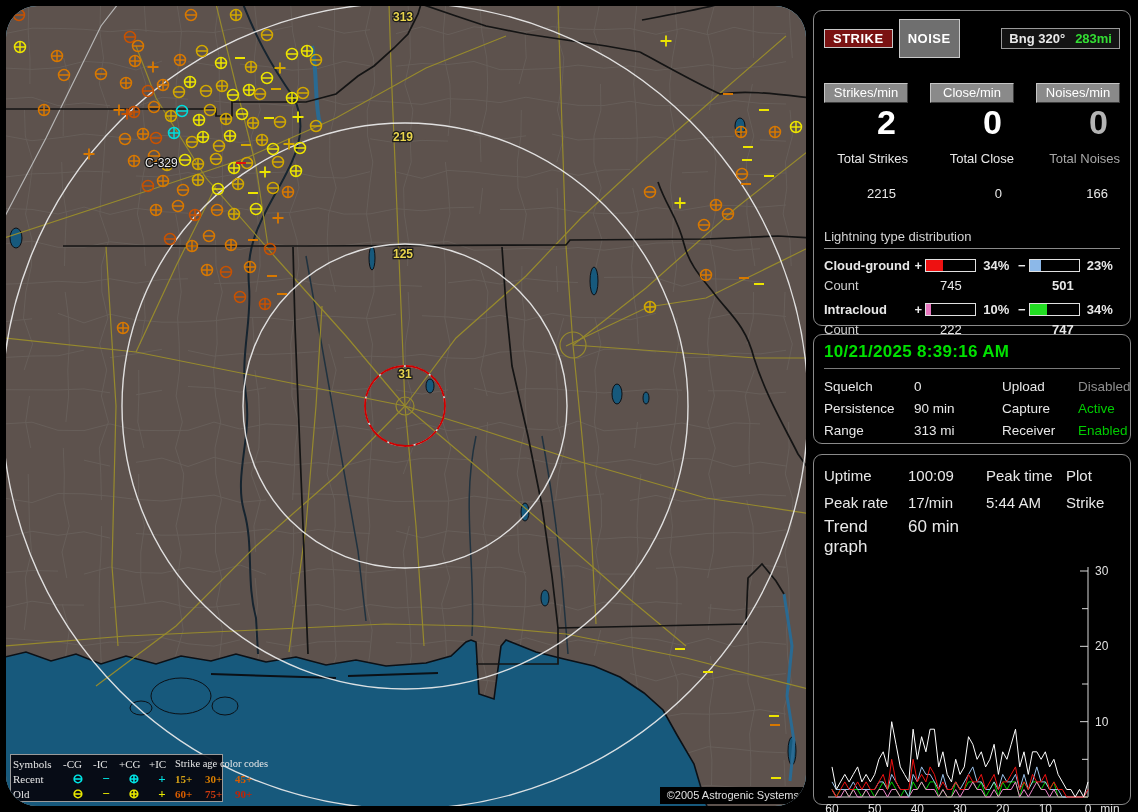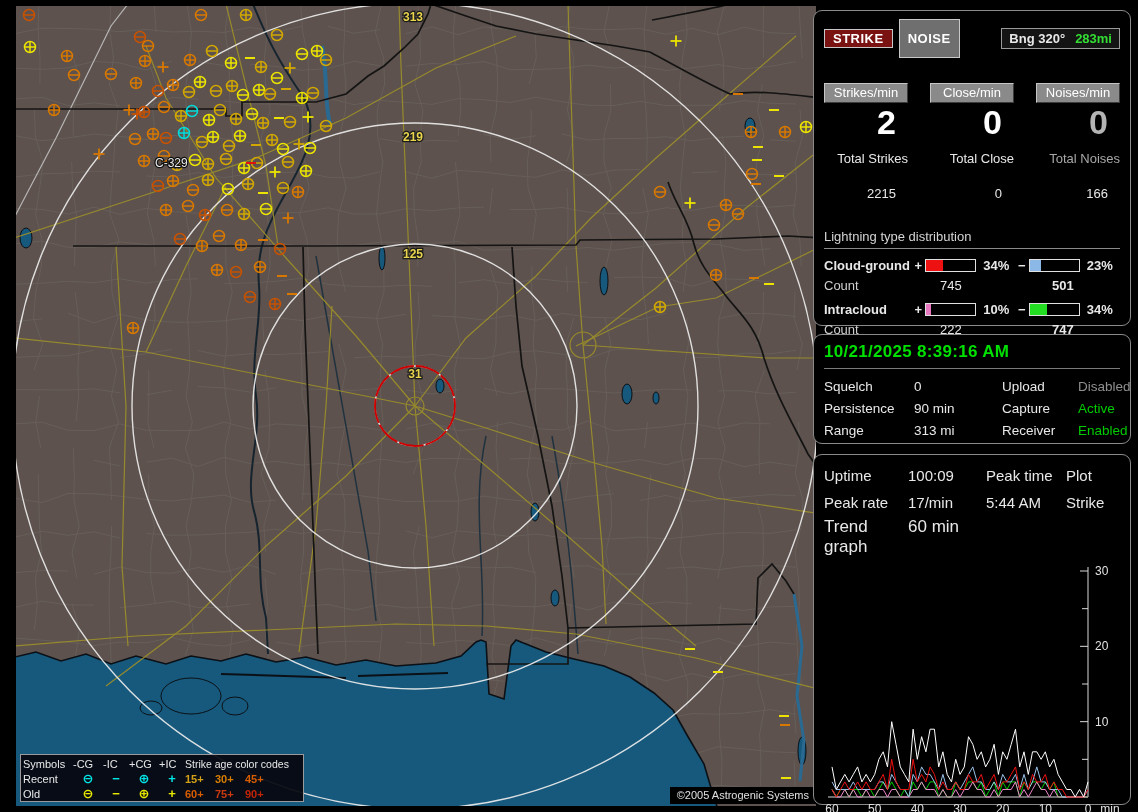--- a/index.html
+++ b/index.html
@@ -1,25 +1,25 @@
 <!DOCTYPE html>
 <html><head>
 <meta charset="utf-8">
 <style>
   html,body{margin:0;padding:0;background:#000;width:1138px;height:812px;overflow:hidden;
     font-family:"Liberation Sans","DejaVu Sans",sans-serif;-webkit-font-smoothing:antialiased;}
   #app{position:relative;width:1138px;height:812px;background:#000;}
 
   
-  #map{position:absolute;left:16px;top:6px;width:800px;height:800px;background:#7dd3fc;overflow:hidden;}
+  #map{position:absolute;left:6px;top:6px;width:800px;height:800px;background:#7dd3fc;overflow:hidden;border-radius:31px;}
   #map svg{position:absolute;left:0;top:0;}
-  #map-legend{position:absolute;left:4px;top:748px;width:284px;height:48px;background:rgba(6,6,14,.93);
+  #map-legend{position:absolute;left:4px;top:748px;width:213px;height:48px;background:rgba(6,6,14,.93);
     border:1px solid #9a9a9a;box-sizing:border-box;display:grid;
     grid-template-columns:50px 30px 26px 30px 26px 30px 30px 26px;
-    grid-template-rows:15px 15px 15px;align-items:center;font-size:11px;color:#e8e8e8;padding:1px 2px;}
+    grid-template-rows:15px 15px 15px;align-items:center;font-size:11px;color:#e8e8e8;padding:1px 2px;font-family:Liberation Serif, serif;}
   #map-legend .hdr{color:#e8e8e8;}
   #map-legend .age-hdr{grid-column:6/9;font-size:10.5px;white-space:nowrap;}
   #map-legend .sym{font-size:13px;font-weight:bold;text-align:center;line-height:13px;}
   #map-legend .age{font-weight:bold;text-align:left;}
   #copyright{position:absolute;right:0;bottom:2px;background:#000;color:#e0e0e0;font-size:11px;
     padding:2px 7px 3px 7px;}
 
   
   .panel{position:absolute;left:813px;width:318px;background:#000;border:1px solid #8a8a8a;
     border-radius:9px;box-sizing:border-box;padding:6px 10px;color:#e8e8e8;font-size:13px;}

